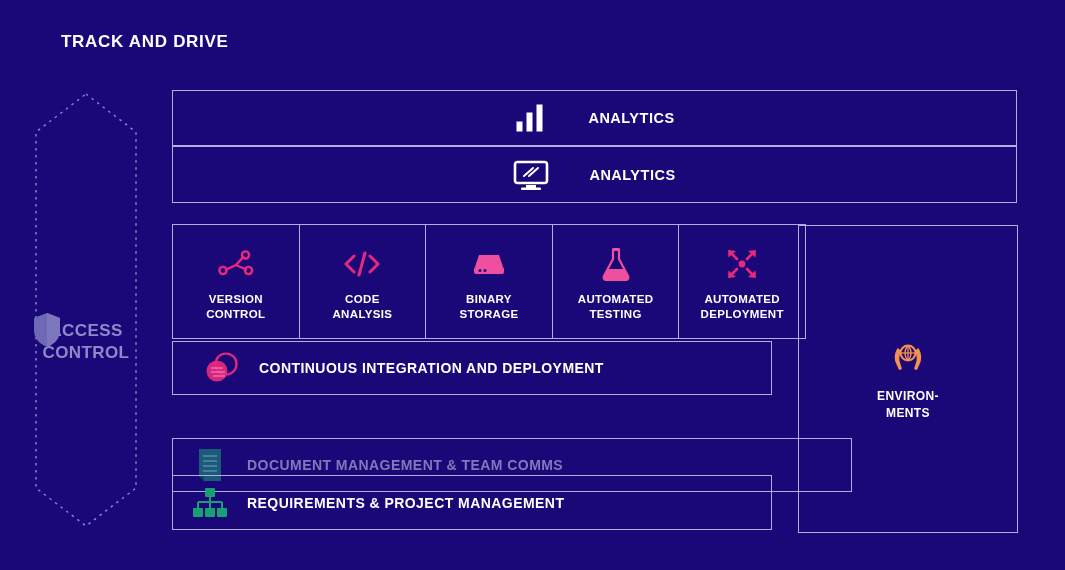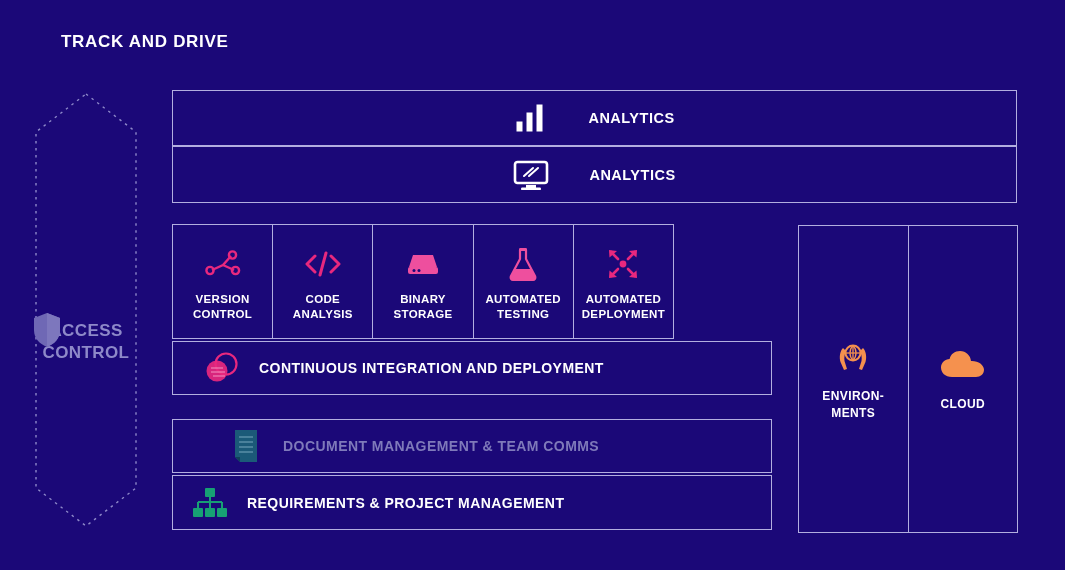--- a/index.html
+++ b/index.html
@@ -47,21 +47,21 @@
   }
   .row-wide .ico { margin-right: 16px; display: flex; }
   .row-label {
     font-size: 14.5px; font-weight: bold; letter-spacing: 0.5px;
     color: #ffffff;
   }
 
   
   .tool-grid {
     position: absolute; left: 172px; top: 224px;
-    width: 502px; height: 115px;
+    width: 634px; height: 115px;
     border: 1.5px solid #b3aee0;
     display: flex;
   }
   .tool-cell {
     flex: 1 1 0; display: flex; flex-direction: column;
     align-items: center; justify-content: center;
     border-right: 1.5px solid #b3aee0;
     padding-top: 4px;
   }
   .tool-cell:last-child { border-right: none; }
@@ -247,21 +247,21 @@
     <span class="ico">
       <svg width="38" height="34" viewBox="0 0 38 34">
         <circle cx="23" cy="13" r="10.5" fill="none" stroke="#e8287e" stroke-width="2.2"></circle>
         <circle cx="14" cy="20" r="10.5" fill="#e8287e" opacity="0.92"></circle>
         <path d="M8 17 h12 M8 21 h14 M10 25 h12" stroke="#f9a6cd" stroke-width="1.1" opacity="0.85"></path>
       </svg>
     </span>
     <span class="cap">CONTINUOUS INTEGRATION AND DEPLOYMENT</span>
   </div>
 
-  <div class="bar dim" style="left:172px; top:419px; width:600px; height:54px;padding-left:36px;">
+  <div class="bar dim" style="left:172px; top:438px; width:680px; height:54px;">
     <span class="ico">
       <svg width="28" height="34" viewBox="0 0 28 34">
         <path d="M3 1 H25 V33 H8 L3 28 Z" fill="#1b5a78"></path>
         <path d="M3 28 H8 V33 Z" fill="#10405a"></path>
         <g stroke="#5d93ab" stroke-width="1.4">
           <path d="M7 8 h14"></path>
             <path d="M7 13 h14"></path>
             <path d="M7 18 h14"></path>
             <path d="M7 23 h14"></path>
         </g>
@@ -306,26 +306,15 @@
           <path d="M9 8 C6 11 5 17 6.5 22 L10 30 L13 29 L10.5 21 C10 18 10.5 14 12 11 Z" fill="#f5914e"></path>
           <path d="M29 8 C32 11 33 17 31.5 22 L28 30 L25 29 L27.5 21 C28 18 27.5 14 26 11 Z" fill="#f5914e"></path>
         </svg>
       </span>
       <div class="cap">
         <div>ENVIRON-</div>
           <div>MENTS</div>
       </div>
     </div>
 
-    <div class="env-cell">
-      <span class="ico">
-        <svg width="46" height="30" viewBox="0 0 46 30">
-          <path d="M12 27 C5 27 1 22.5 1 17.5 C1 12.8 5 9 9.6 9 C10.6 4.2 14.8 1 20 1 C26 1 30.5 5.5 31 11
-                   C38 10.6 44 14.8 44 19.8 C44 24 40.5 27 36 27 Z" fill="#f5914e"></path>
-        </svg>
-      </span>
-      <div class="cap">
-        <div>CLOUD</div>
-      </div>
-    </div>
   </div>
 
 </div>
 
 </body></html>

